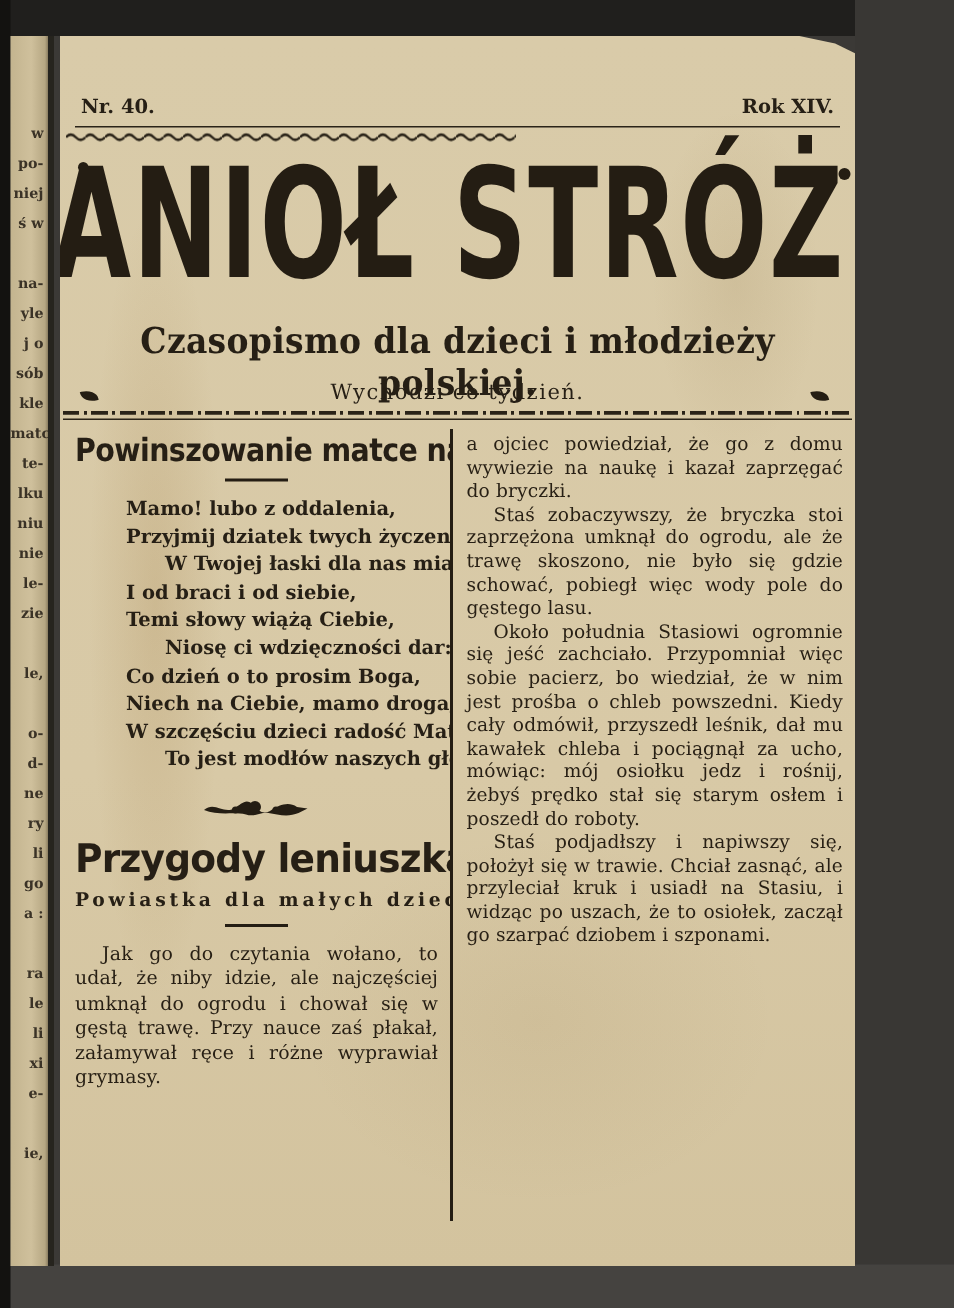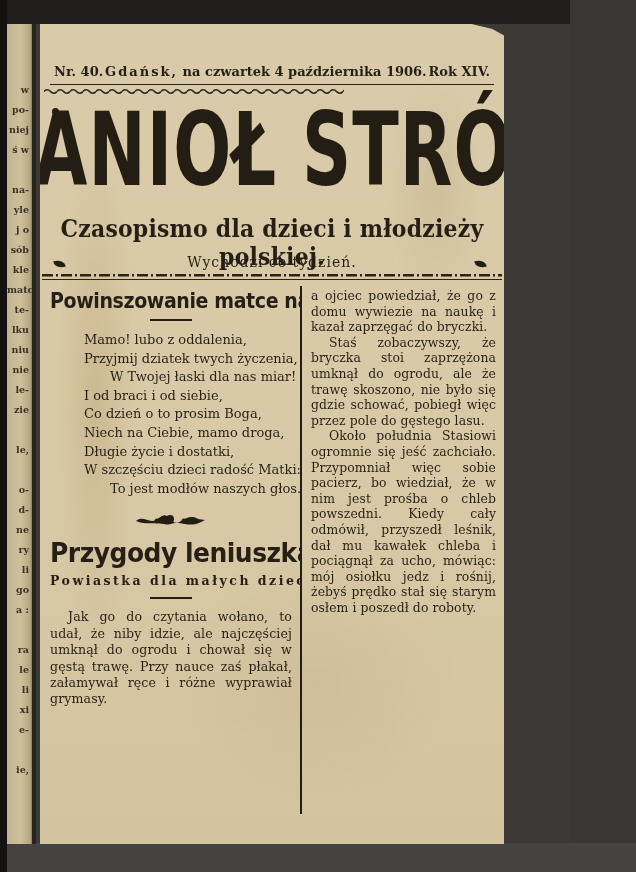--- a/index.html
+++ b/index.html
@@ -27,21 +27,21 @@
   }
   .gutter .frag{
     display:block;text-align:right;padding-right:3px;
     font-size:9.5px;line-height:20px;font-weight:bold;color:#3a3226;
     white-space:nowrap;overflow:hidden;
   }
   .gutter .frag:first-child{margin-top:56px;}
 
   
   .paper{
-    position:absolute;left:40px;top:24px;width:464px;height:820px;
+    position:absolute;left:40px;top:24px;width:530px;height:820px;
     background:
       radial-gradient(closest-side at 12% 46%, rgba(150,110,50,.18), rgba(150,110,50,0) 70%),
       radial-gradient(closest-side at 85% 20%, rgba(120,90,40,.10), rgba(120,90,40,0) 70%),
       radial-gradient(closest-side at 60% 80%, rgba(130,100,50,.08), rgba(130,100,50,0) 75%),
       linear-gradient(180deg,#d9cba9 0%, #d8c9a6 60%, #d3c39e 100%);
     clip-path:polygon(0 0,93% 0,97.5% .6%,100% 1.4%,100% 100%,0 100%);
     overflow:hidden;
     padding-left:24px;
   }
 
@@ -90,21 +90,21 @@
   .col-left{width:252px;padding:0 8px 0 2px;}
   .col-right{flex:1;border-left:2px solid #241d13;padding:2px 2px 0 9px;}
 
   .poem-head{
     font-family:"DejaVu Sans","Liberation Sans",sans-serif;
     font-weight:bold;font-size:19px;letter-spacing:-.4px;
     transform:scaleY(1.12);transform-origin:top;
     text-align:center;white-space:nowrap;margin-top:2px;
   }
   .mini-rule{width:42px;height:2px;background:#241d13;margin:9px auto 10px auto;}
-  .poem{font-size:13px;font-weight:normal;line-height:18.6px;padding-left:34px;}
+  .poem{font-size:13px;font-weight:bold;line-height:18.6px;padding-left:34px;}
   .poem p{white-space:nowrap;}
   .poem p.indent1{padding-left:26px;}
 
   .flourish{display:block;margin:14px auto 10px auto;}
 
   .story-head{
     font-family:"DejaVu Sans","Liberation Sans",sans-serif;
     font-weight:bold;font-size:25px;letter-spacing:-.5px;
     transform:scaleY(1.05);transform-origin:top;
     text-align:center;white-space:nowrap;margin-top:2px;
@@ -166,24 +166,20 @@
     <span class="frag">xi</span>
     <span class="frag">e-</span>
     <span class="frag">&nbsp;</span>
     <span class="frag">ie,</span>
   </div>
 
 <div class="paper">
 
   <div class="mast-row">
     <span>Nr. 40.</span>
-    <span class="dateline">
-      <span class="city">Gdańsk,</span>
-      <span>na czwartek 4 października 1906.</span>
-    </span>
     <span>Rok XIV.</span>
   </div>
 
   <div class="rule-thin"></div>
   <svg class="rule-wavy" preserveAspectRatio="none">
     <defs>
       <pattern id="wv" width="13" height="8" patternUnits="userSpaceOnUse">
         <path d="M0 4.5 Q 3.2 1, 6.5 4.5 T 13 4.5" fill="none" stroke="#2a2318" stroke-width="1.7"></path>
       </pattern>
     </defs>
@@ -208,23 +204,24 @@
   <div class="columns">
 
     <div class="col col-left">
       <div class="poem-head">Powinszowanie matce na imieniny.</div>
       <div class="mini-rule"></div>
       <div class="poem">
           <p>Mamo! lubo z oddalenia,</p>
           <p>Przyjmij dziatek twych życzenia,</p>
           <p class="indent1">W Twojej łaski dla nas miar!</p>
           <p>I od braci i od siebie,</p>
+          <p>Temi słowy wiążą Ciebie,</p>
+          <p class="indent1">Niosę ci wdzięczności dar:</p>
           <p>Co dzień o to prosim Boga,</p>
           <p>Niech na Ciebie, mamo droga,</p>
-          <p>Długie życie i dostatki,</p>
           <p>W szczęściu dzieci radość Matki:</p>
           <p class="indent1">To jest modłów naszych głos.</p>
         </div>
 
       <svg class="flourish orn" width="72" height="16" viewBox="0 0 72 16">
         <path d="M1 9 C 8 3, 14 12, 21 8 C 26 5, 29 1, 33 5 C 37 9, 40 13, 46 9 C 51 6, 57 3, 63 7 L 70 8 L 64 11 C 57 14, 50 12, 44 11 C 39 10, 35 14, 29 12 C 21 10, 10 13, 1 9 Z"></path>
         <circle cx="35" cy="7" r="4"></circle>
         <circle cx="22" cy="9" r="2.4"></circle>
         <circle cx="49" cy="9" r="2.4"></circle>
       </svg>
@@ -233,19 +230,20 @@
       <div class="story-sub">Powiastka dla małych dzieci.</div>
       <div class="mini-rule"></div>
       <div class="body-text">
           <p>Jak go do czytania wołano, to udał, że niby idzie, ale najczęściej umknął do ogrodu i chował się w gęstą trawę. Przy nauce zaś płakał, załamywał ręce i różne wyprawiał grymasy.</p>
         </div>
     </div>
 
     <div class="col col-right">
       <div class="body-text">
           <p>a ojciec powiedział, że go z domu wywiezie na naukę i kazał zaprzęgać do bryczki.</p>
-          <p>Staś zobaczywszy, że bryczka stoi zaprzężona umknął do ogrodu, ale że trawę skoszono, nie było się gdzie schować, pobiegł więc przez pole do gęstego lasu.</p>
+          <p>Staś zobaczywszy, że bryczka stoi zaprzężona umknął do ogrodu, ale że trawę skoszono, nie było się gdzie schować, pobiegł więc wody pole do gęstego lasu.</p>
           <p>Około południa Stasiowi ogromnie się jeść zachciało. Przypomniał więc sobie pacierz, bo wiedział, że w nim jest prośba o chleb powszedni. Kiedy cały odmówił, przyszedł leśnik, dał mu kawałek chleba i pociągnął za ucho, mówiąc: mój osiołku jedz i rośnij, żebyś prędko stał się starym osłem i poszedł do roboty.</p>
+          <p>Staś podjadłszy i napiwszy się, położył się w trawie. Chciał zasnąć, ale przyleciał kruk i usiadł na Stasiu, i widząc po uszach, że to osiołek, zaczął go szarpać dziobem i szponami.</p>
         </div>
     </div>
 
   </div>
 </div>
 
 </body></html>

